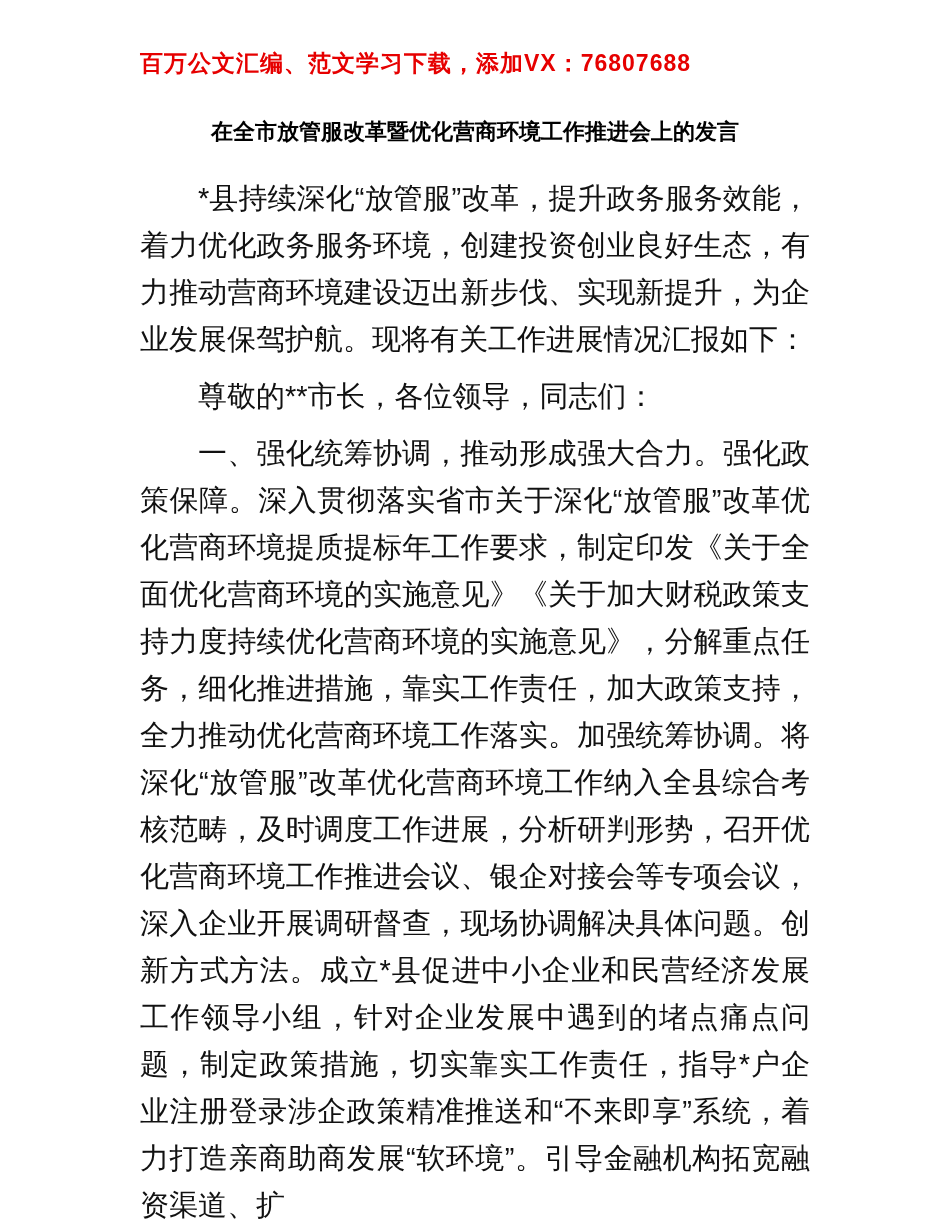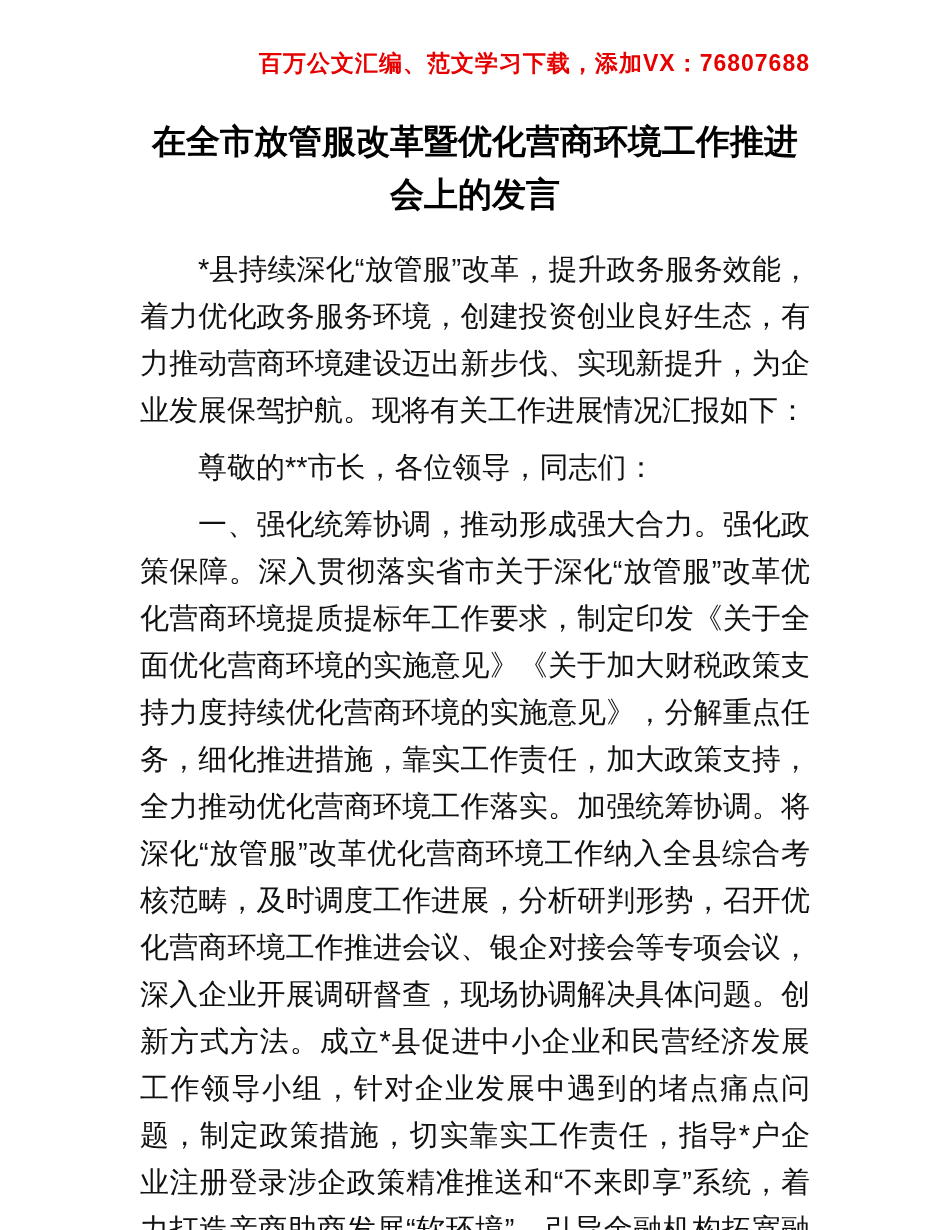--- a/index.html
+++ b/index.html
@@ -10,32 +10,32 @@
   .page {
     position: relative;
     width: 950px;
     min-height: 1230px;
     margin: 0 auto;
     background: #ffffff;
     padding: 48px 140px 60px 140px;
     overflow: hidden;
   }
   .header-notice {
-    text-align: right;
+    text-align: left;
     color: #e60000;
     font-size: 23px;
     font-weight: 600;
     letter-spacing: 1px;
     margin-bottom: 36px;
     font-family: "Liberation Sans", "DejaVu Sans", sans-serif;
   }
   .doc-title {
     text-align: center;
     color: #000000;
-    font-size: 34px;
+    font-size: 22px;
     font-weight: 700;
     line-height: 1.55;
     margin-bottom: 26px;
     font-family: "Liberation Sans", "DejaVu Sans", sans-serif;
   }
   .doc-body p {
     color: #111111;
     font-size: 29px;
     line-height: 47px;
     text-align: justify;

